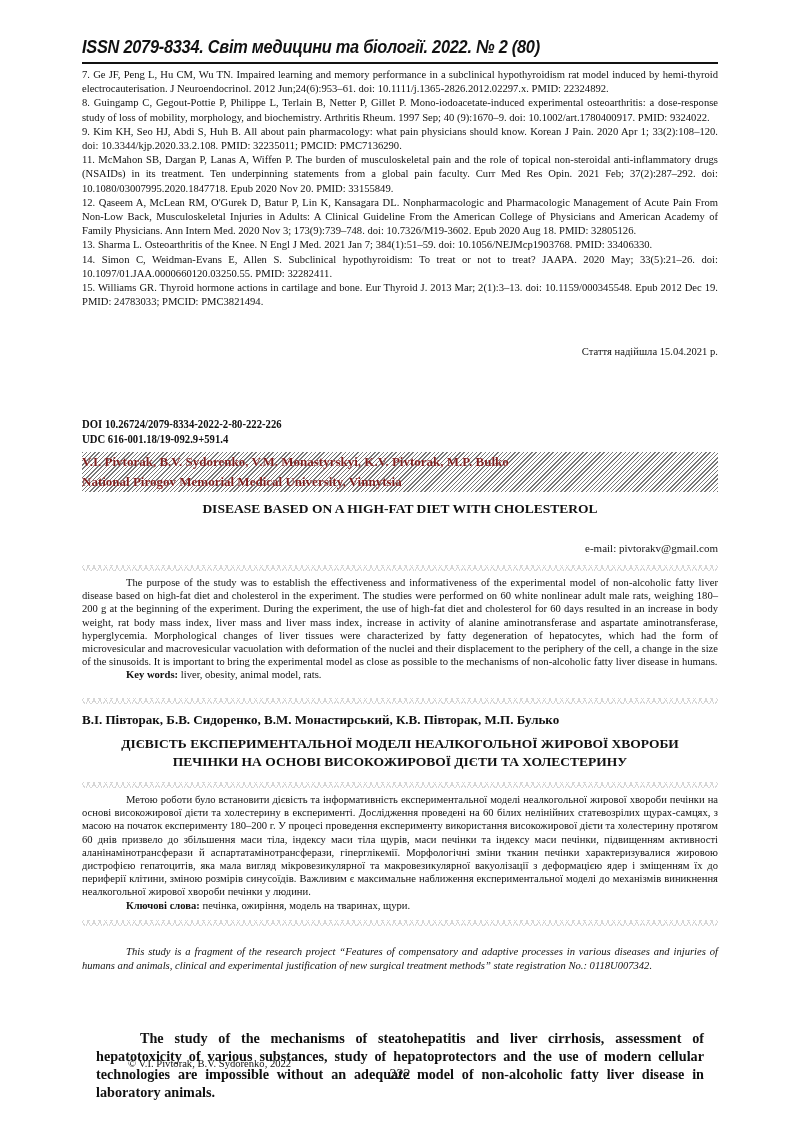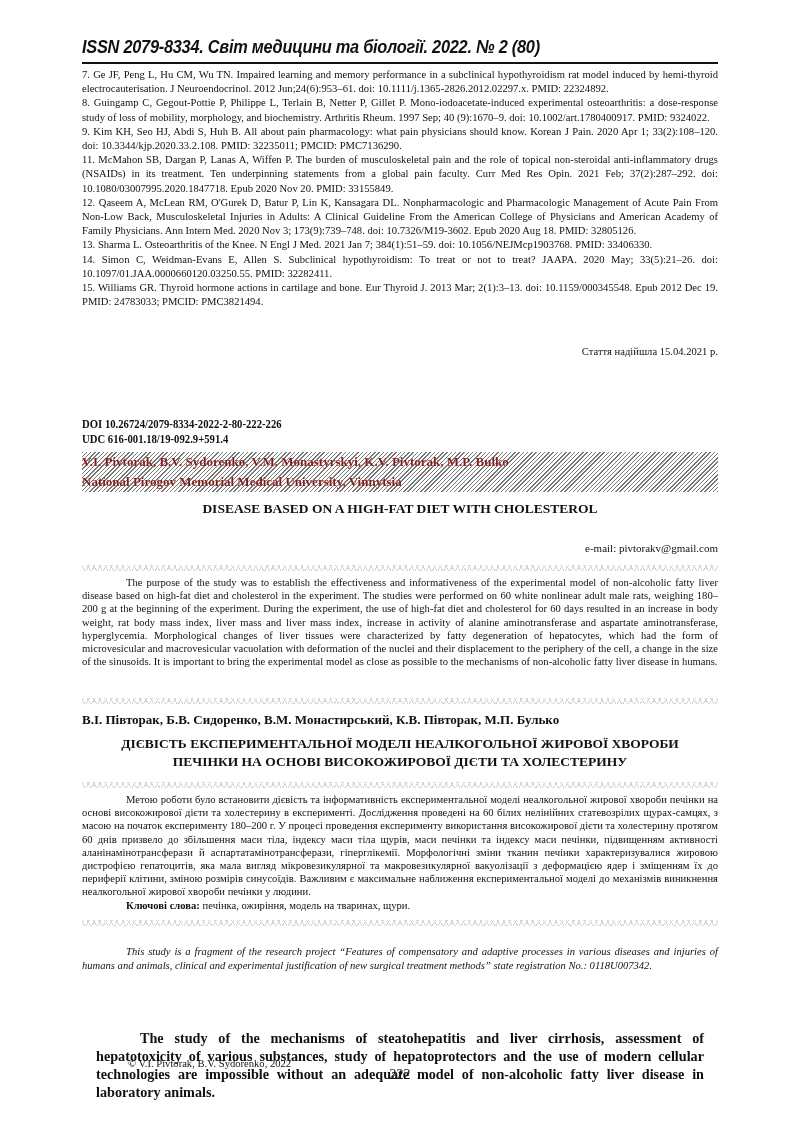--- a/index.html
+++ b/index.html
@@ -67,20 +67,21 @@
   <div class="title-en">
     <div>DISEASE BASED ON A HIGH-FAT DIET WITH CHOLESTEROL</div>
   </div>
 
   <div class="email">e-mail: pivtorakv@gmail.com</div>
 
   <div class="wavy" style="top:565px;"></div>
 
   <div class="abstract" style="top:576px;">
     <p>The purpose of the study was to establish the effectiveness and informativeness of the experimental model of non-alcoholic fatty liver disease based on high-fat diet and cholesterol in the experiment. The studies were performed on 60 white nonlinear adult male rats, weighing 180–200 g at the beginning of the experiment. During the experiment, the use of high-fat diet and cholesterol for 60 days resulted in an increase in body weight, rat body mass index, liver mass and liver mass index, increase in activity of alanine aminotransferase and aspartate aminotransferase, hyperglycemia. Morphological changes of liver tissues were characterized by fatty degeneration of hepatocytes, which had the form of microvesicular and macrovesicular vacuolation with deformation of the nuclei and their displacement to the periphery of the cell, a change in the size of the sinusoids. It is important to bring the experimental model as close as possible to the mechanisms of non-alcoholic fatty liver disease in humans.</p>
+    <p class="kw"><b>Key words:</b><span> liver, obesity, animal model, rats.</span></p>
   </div>
 
   <div class="wavy" style="top:698px;"></div>
 
   <div class="authors-ua">В.І. Півторак, Б.В. Сидоренко, В.М. Монастирський, К.В. Півторак, М.П. Булько</div>
   <div class="title-ua">
     <div>ДІЄВІСТЬ ЕКСПЕРИМЕНТАЛЬНОЇ МОДЕЛІ НЕАЛКОГОЛЬНОЇ ЖИРОВОЇ ХВОРОБИ</div>
     <div>ПЕЧІНКИ НА ОСНОВІ ВИСОКОЖИРОВОЇ ДІЄТИ ТА ХОЛЕСТЕРИНУ</div>
   </div>
 

